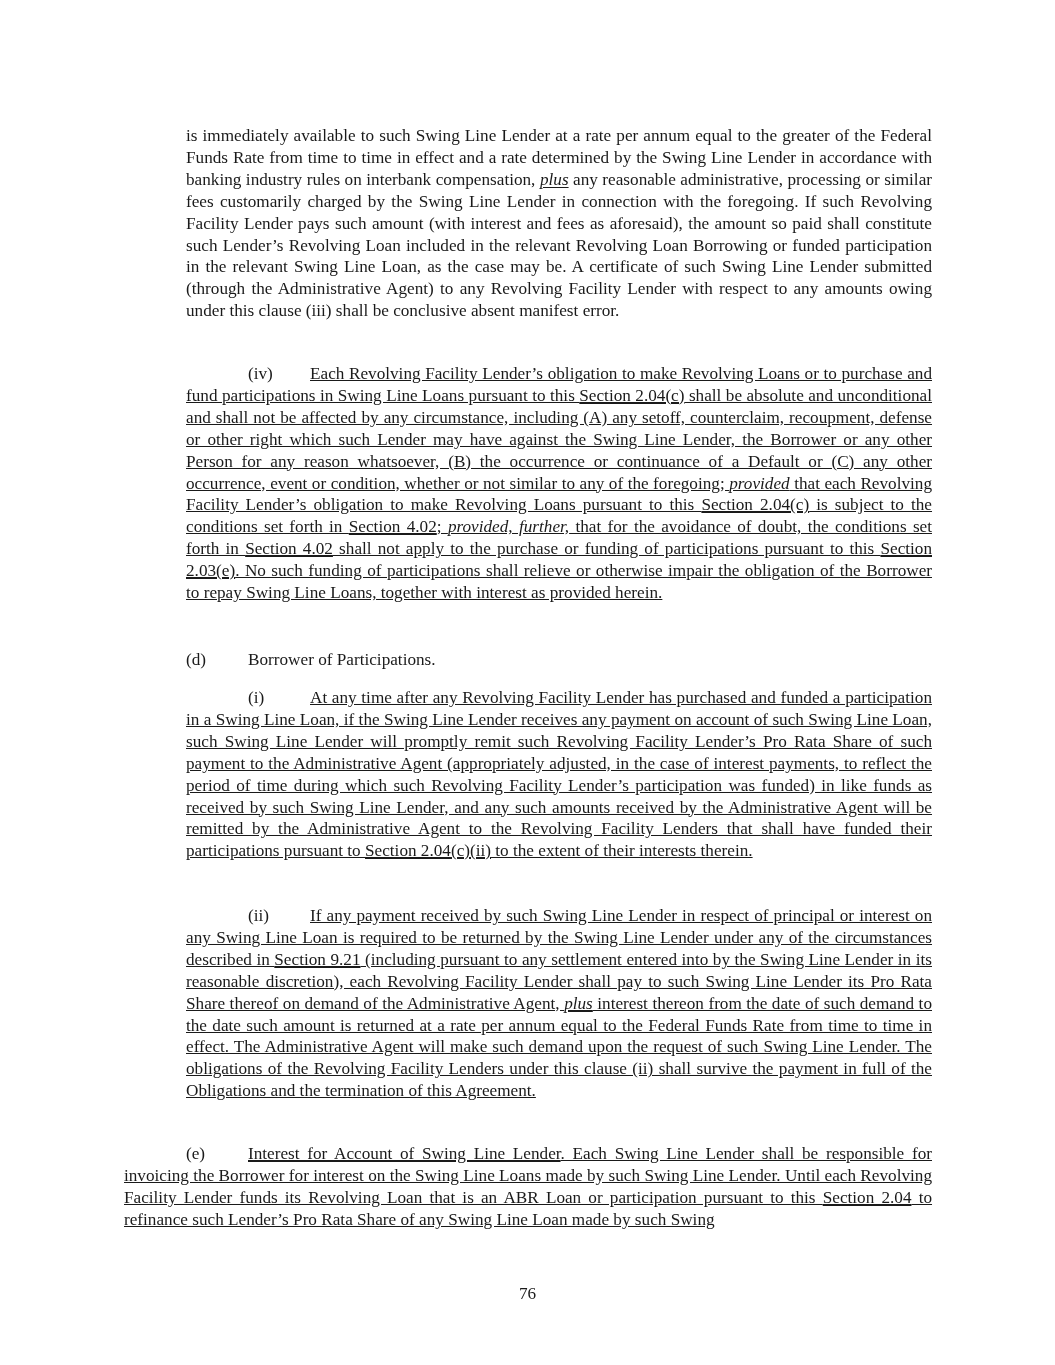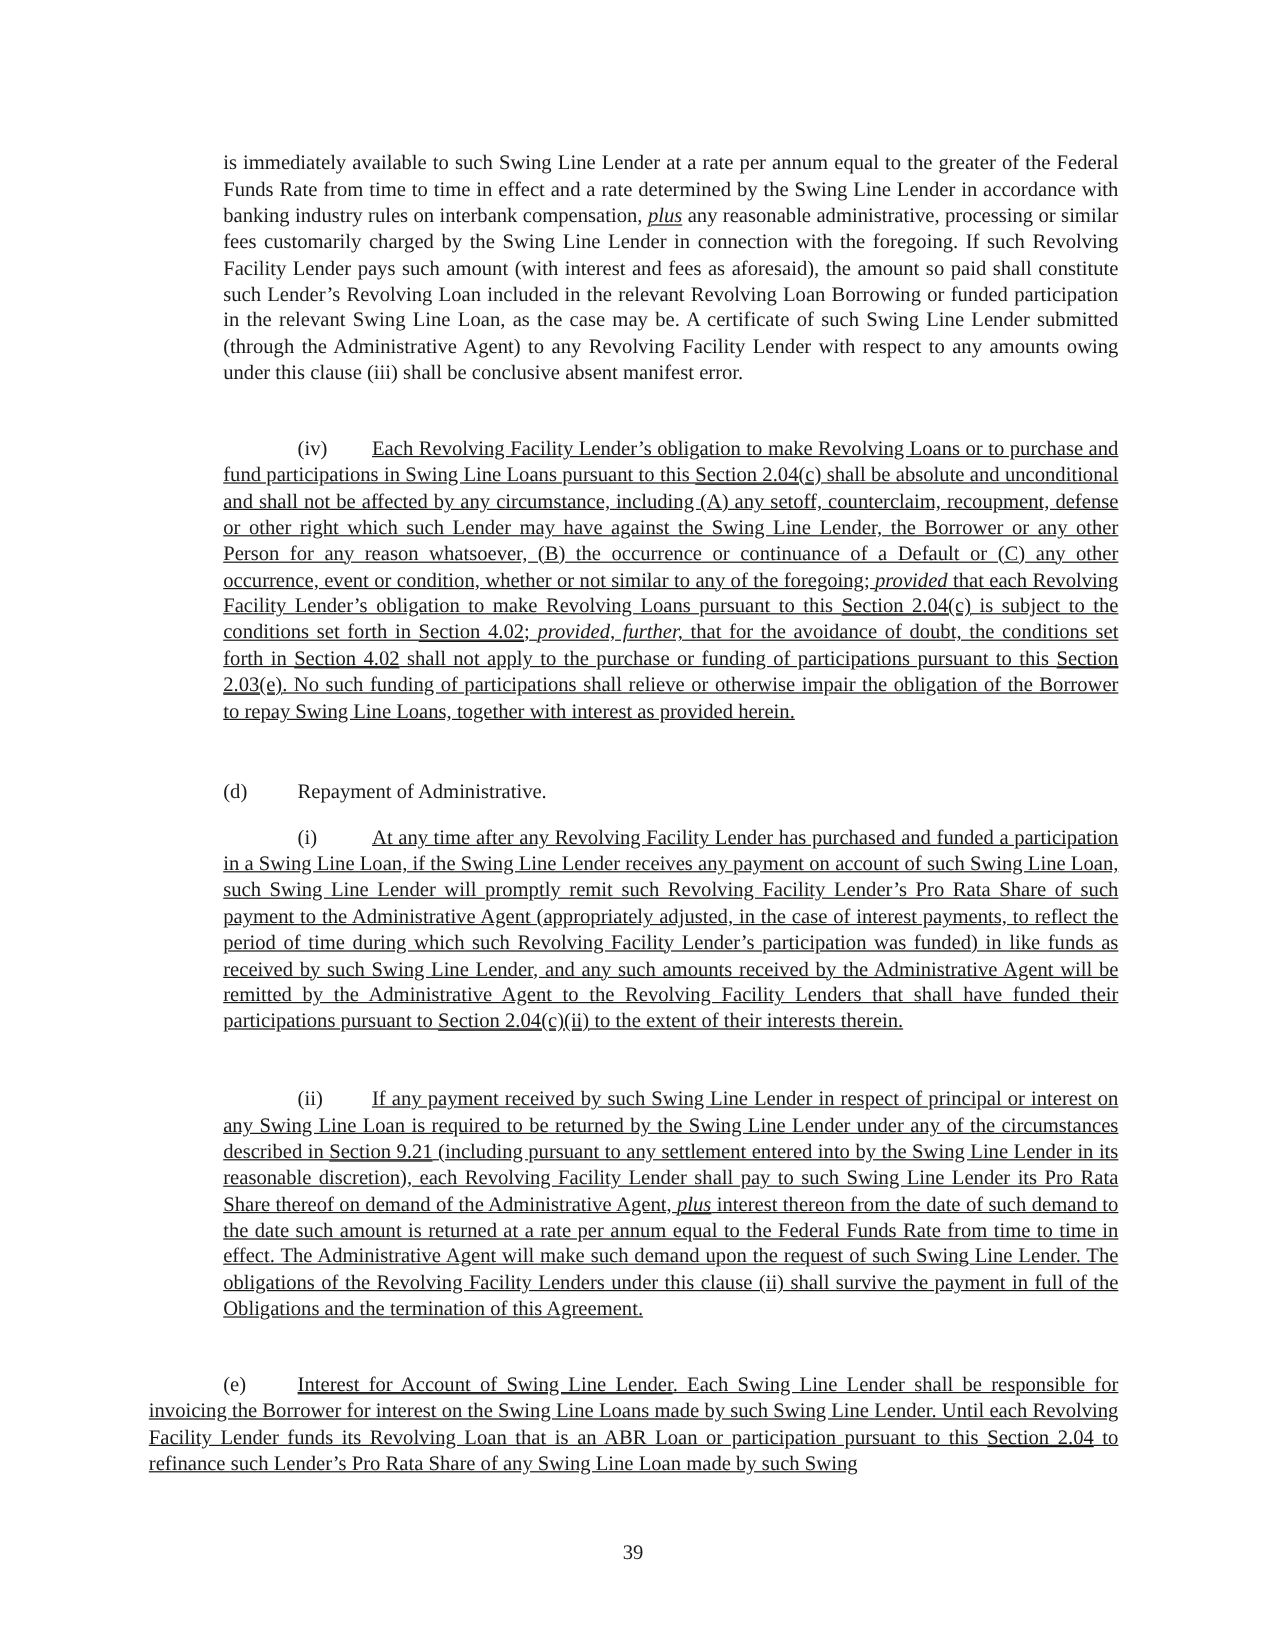--- a/index.html
+++ b/index.html
@@ -31,23 +31,23 @@
 </head>
 <body>
 
 <div class="page">
 
   <p class="para" style="top:125px;"><span>is immediately available to such Swing Line Lender at a rate per annum equal to the greater of the Federal Funds Rate from time to time in effect and a rate determined by the Swing Line Lender in accordance with banking industry rules on interbank compensation, </span><span class="ui">plus</span><span> any reasonable administrative, processing or similar fees customarily charged by the Swing Line Lender in connection with the foregoing. If such Revolving Facility Lender pays such amount (with interest and fees as aforesaid), the amount so paid shall constitute such Lender’s Revolving Loan included in the relevant Revolving Loan Borrowing or funded participation in the relevant Swing Line Loan, as the case may be. A certificate of such Swing Line Lender submitted (through the Administrative Agent) to any Revolving Facility Lender with respect to any amounts owing under this clause (iii) shall be conclusive absent manifest error.</span></p>
 
   <p class="para indent2" style="top:363px;"><span class="marker">(iv)</span><span>Each Revolving Facility Lender’s obligation to make Revolving Loans or to purchase and fund participations in Swing Line Loans pursuant to this </span><span class="u">Section 2.04(c)</span><span> shall be absolute and unconditional and shall not be affected by any circumstance, including (A) any setoff, counterclaim, recoupment, defense or other right which such Lender may have against the Swing Line Lender, the Borrower or any other Person for any reason whatsoever, (B) the occurrence or continuance of a Default or (C) any other occurrence, event or condition, whether or not similar to any of the foregoing; </span><span class="i">provided</span><span> that each Revolving Facility Lender’s obligation to make Revolving Loans pursuant to this </span><span class="u">Section 2.04(c)</span><span> is subject to the conditions set forth in </span><span class="u">Section 4.02</span><span>; </span><span class="i">provided, further,</span><span> that for the avoidance of doubt, the conditions set forth in </span><span class="u">Section 4.02</span><span> shall not apply to the purchase or funding of participations pursuant to this </span><span class="u">Section 2.03(e)</span><span>. No such funding of participations shall relieve or otherwise impair the obligation of the Borrower to repay Swing Line Loans, together with interest as provided herein.</span></p>
 
   <div class="heading-d">
-    <span class="marker">(d)</span><span>Repayment of Administrative.</span>
+    <span class="marker">(d)</span><span>Borrower of Participations.</span>
   </div>
 
   <p class="para indent2" style="top:687px;"><span class="marker">(i)</span><span>At any time after any Revolving Facility Lender has purchased and funded a participation in a Swing Line Loan, if the Swing Line Lender receives any payment on account of such Swing Line Loan, such Swing Line Lender will promptly remit such Revolving Facility Lender’s Pro Rata Share of such payment to the Administrative Agent (appropriately adjusted, in the case of interest payments, to reflect the period of time during which such Revolving Facility Lender’s participation was funded) in like funds as received by such Swing Line Lender, and any such amounts received by the Administrative Agent will be remitted by the Administrative Agent to the Revolving Facility Lenders that shall have funded their participations pursuant to </span><span class="u">Section 2.04(c)(ii)</span><span> to the extent of their interests therein.</span></p>
 
   <p class="para indent2" style="top:905px;"><span class="marker">(ii)</span><span>If any payment received by such Swing Line Lender in respect of principal or interest on any Swing Line Loan is required to be returned by the Swing Line Lender under any of the circumstances described in </span><span class="u">Section 9.21</span><span> (including pursuant to any settlement entered into by the Swing Line Lender in its reasonable discretion), each Revolving Facility Lender shall pay to such Swing Line Lender its Pro Rata Share thereof on demand of the Administrative Agent, </span><span class="ui">plus</span><span> interest thereon from the date of such demand to the date such amount is returned at a rate per annum equal to the Federal Funds Rate from time to time in effect. The Administrative Agent will make such demand upon the request of such Swing Line Lender. The obligations of the Revolving Facility Lenders under this clause (ii) shall survive the payment in full of the Obligations and the termination of this Agreement.</span></p>
 
   <p class="para full indent2" style="top:1143px;"><span class="marker">(e)</span><span class="u">Interest for Account of Swing Line Lender</span><span>. Each Swing Line Lender shall be responsible for invoicing the Borrower for interest on the Swing Line Loans made by such Swing Line Lender. Until each Revolving Facility Lender funds its Revolving Loan that is an ABR Loan or participation pursuant to this </span><span class="u">Section 2.04</span><span> to refinance such Lender’s Pro Rata Share of any Swing Line Loan made by such Swing</span></p>
 
-  <div class="page-number">39</div>
+  <div class="page-number">76</div>
 </div>
 
 </body></html>

